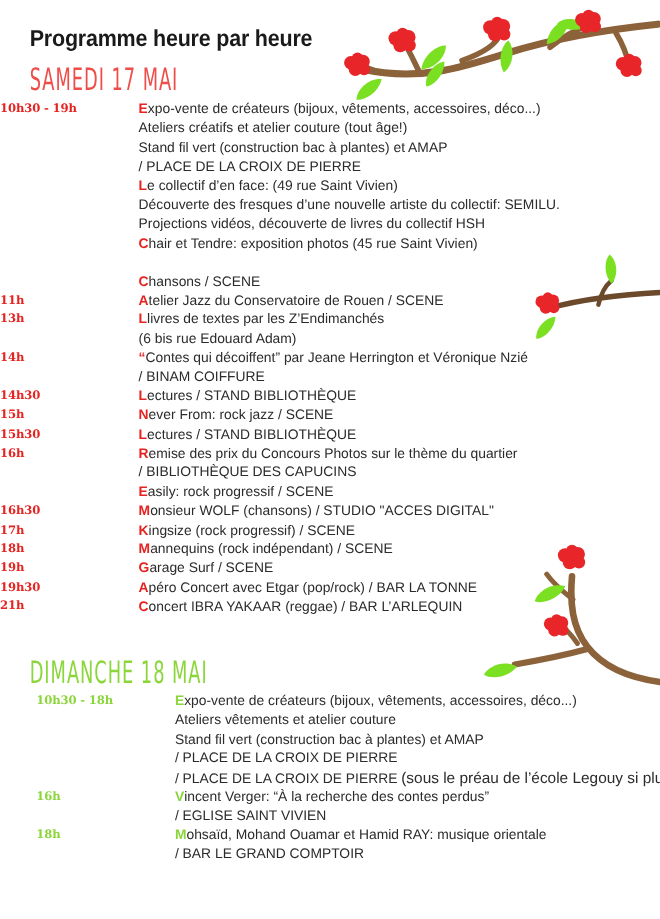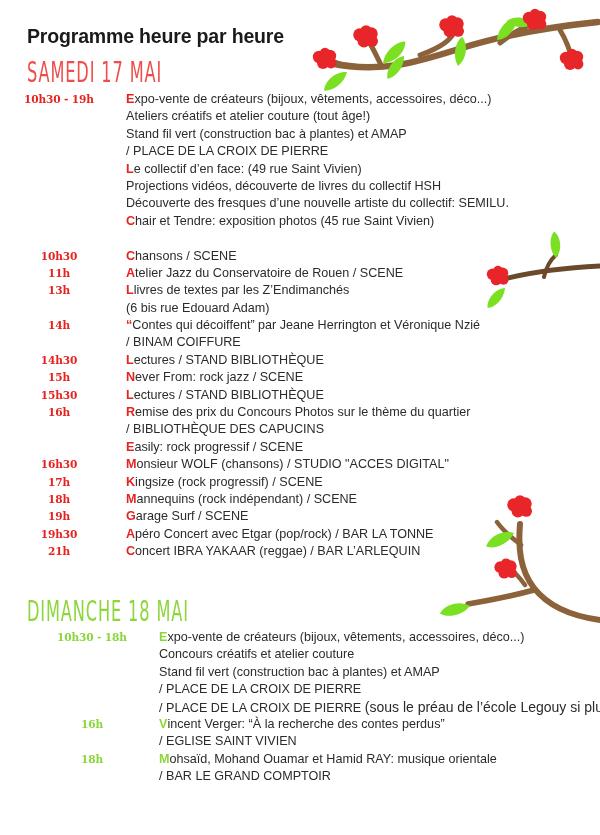--- a/index.html
+++ b/index.html
@@ -99,21 +99,21 @@
     white-space: nowrap;
     font-size: 12.6px;
     color: #2b2b2b;
     position: relative;
   }
 
   .time {
     position: absolute;
     left: 0;
     width: 118px;
-    text-align: center;
+    text-align: left;
     font-family: "DejaVu Serif", "Liberation Serif", serif;
     font-size: 10.6px;
     font-weight: bold;
     letter-spacing: -0.15px;
   }
   .schedule.saturday .time { color: #E52421; }
   .schedule.sunday   .time { color: #8BD63A; }
 
   .txt {
     position: absolute;
@@ -225,37 +225,36 @@
           <div class="line">
             <span class="txt"><span>Stand fil vert (construction bac à plantes) et AMAP</span></span>
           </div>
           <div class="line">
             <span class="txt"><span>/ PLACE DE LA CROIX DE PIERRE</span></span>
           </div>
           <div class="line">
             <span class="txt"><span class="cap">L</span><span>e collectif d’en face: (49 rue Saint Vivien)</span></span>
           </div>
           <div class="line">
+            <span class="txt"><span>Découverte des fresques d’une nouvelle artiste du collectif: SEMILU.</span></span>
+          </div>
+          <div class="line">
             <span class="txt"><span>Projections vidéos, découverte de livres du collectif HSH</span></span>
           </div>
           <div class="line">
-            <span class="txt"><span>Découverte des fresques d’une nouvelle artiste du collectif: SEMILU.</span></span>
-          </div>
-          <div class="line">
             <span class="txt"><span class="cap">C</span><span>hair et Tendre: exposition photos (45 rue Saint Vivien)</span></span>
           </div>
         </div>
         <div class="entry">
           <div class="line">
             <span class="txt"><span></span></span>
           </div>
         </div>
         <div class="entry">
           <div class="line">
-            <span class="time">10h30</span>
             <span class="txt"><span class="cap">C</span><span>hansons / SCENE</span></span>
           </div>
         </div>
         <div class="entry">
           <div class="line">
             <span class="time">11h</span>
             <span class="txt"><span class="cap">A</span><span>telier Jazz du Conservatoire de Rouen / SCENE</span></span>
           </div>
         </div>
         <div class="entry">
@@ -346,21 +345,21 @@
 
     <div class="day-heading sunday">DIMANCHE 18 MAI</div>
 
     <div class="schedule sunday">
         <div class="entry">
           <div class="line">
             <span class="time">10h30 - 18h</span>
             <span class="txt"><span class="cap">E</span><span>xpo-vente de créateurs (bijoux, vêtements, accessoires, déco...)</span></span>
           </div>
           <div class="line">
-            <span class="txt"><span>Concours créatifs et atelier couture</span></span>
+            <span class="txt"><span>Ateliers vêtements et atelier couture</span></span>
           </div>
           <div class="line">
             <span class="txt"><span>Stand fil vert (construction bac à plantes) et AMAP</span></span>
           </div>
           <div class="line">
             <span class="txt"><span>/ PLACE DE LA CROIX DE PIERRE</span></span>
           </div>
         </div>
         <div class="entry">
           <div class="line">

